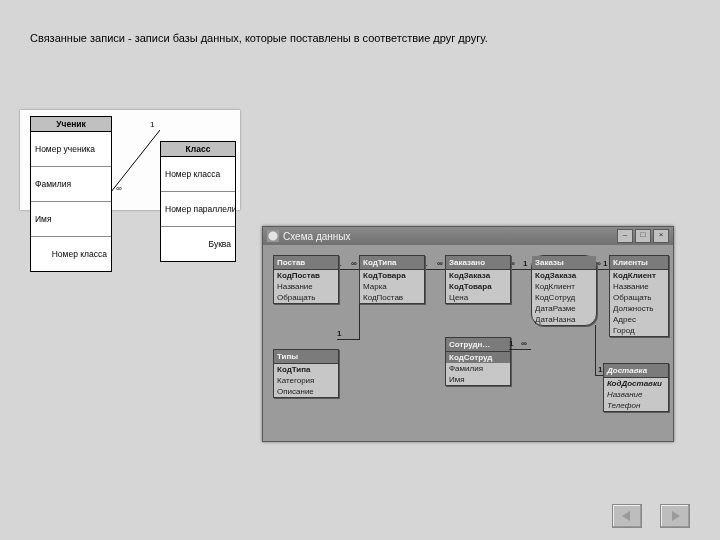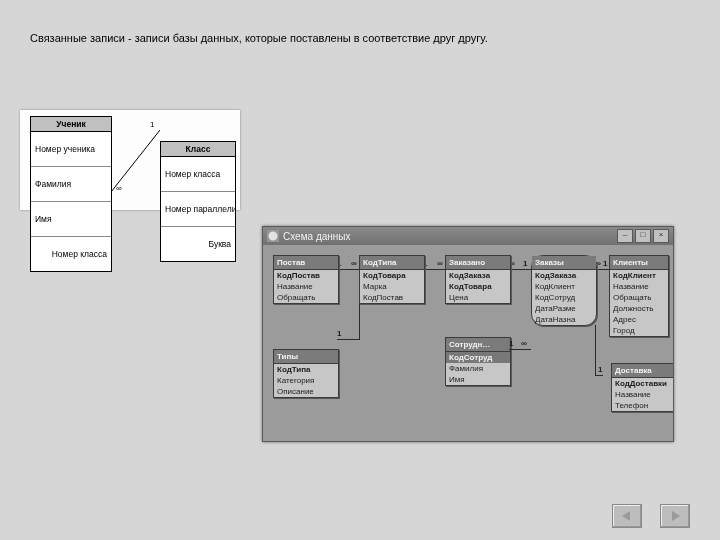--- a/index.html
+++ b/index.html
@@ -259,21 +259,21 @@
     <div class="box" style="left:346px; top:10px; width:58px;">
       <div class="bh">Клиенты</div>
       <div class="bf key">КодКлиент</div>
       <div class="bf">Название</div>
       <div class="bf">Обращать</div>
       <div class="bf">Должность</div>
       <div class="bf">Адрес</div>
       <div class="bf">Город</div>
     </div>
 
-    <div class="box" style="left:348px; top:118px; width:64px;">
+    <div class="box" style="left:340px; top:118px; width:64px;font-style:italic;">
       <div class="bh">Доставка</div>
       <div class="bf key">КодДоставки</div>
       <div class="bf">Название</div>
       <div class="bf">Телефон</div>
     </div>
     <div class="conn" style="left:332px; top:130px; width:8px; height:1px;"></div>
     <div class="conn" style="left:332px; top:80px; width:1px; height:51px;"></div>
     <span class="card" style="left:335px; top:120px;">1</span>
 
   </div>

